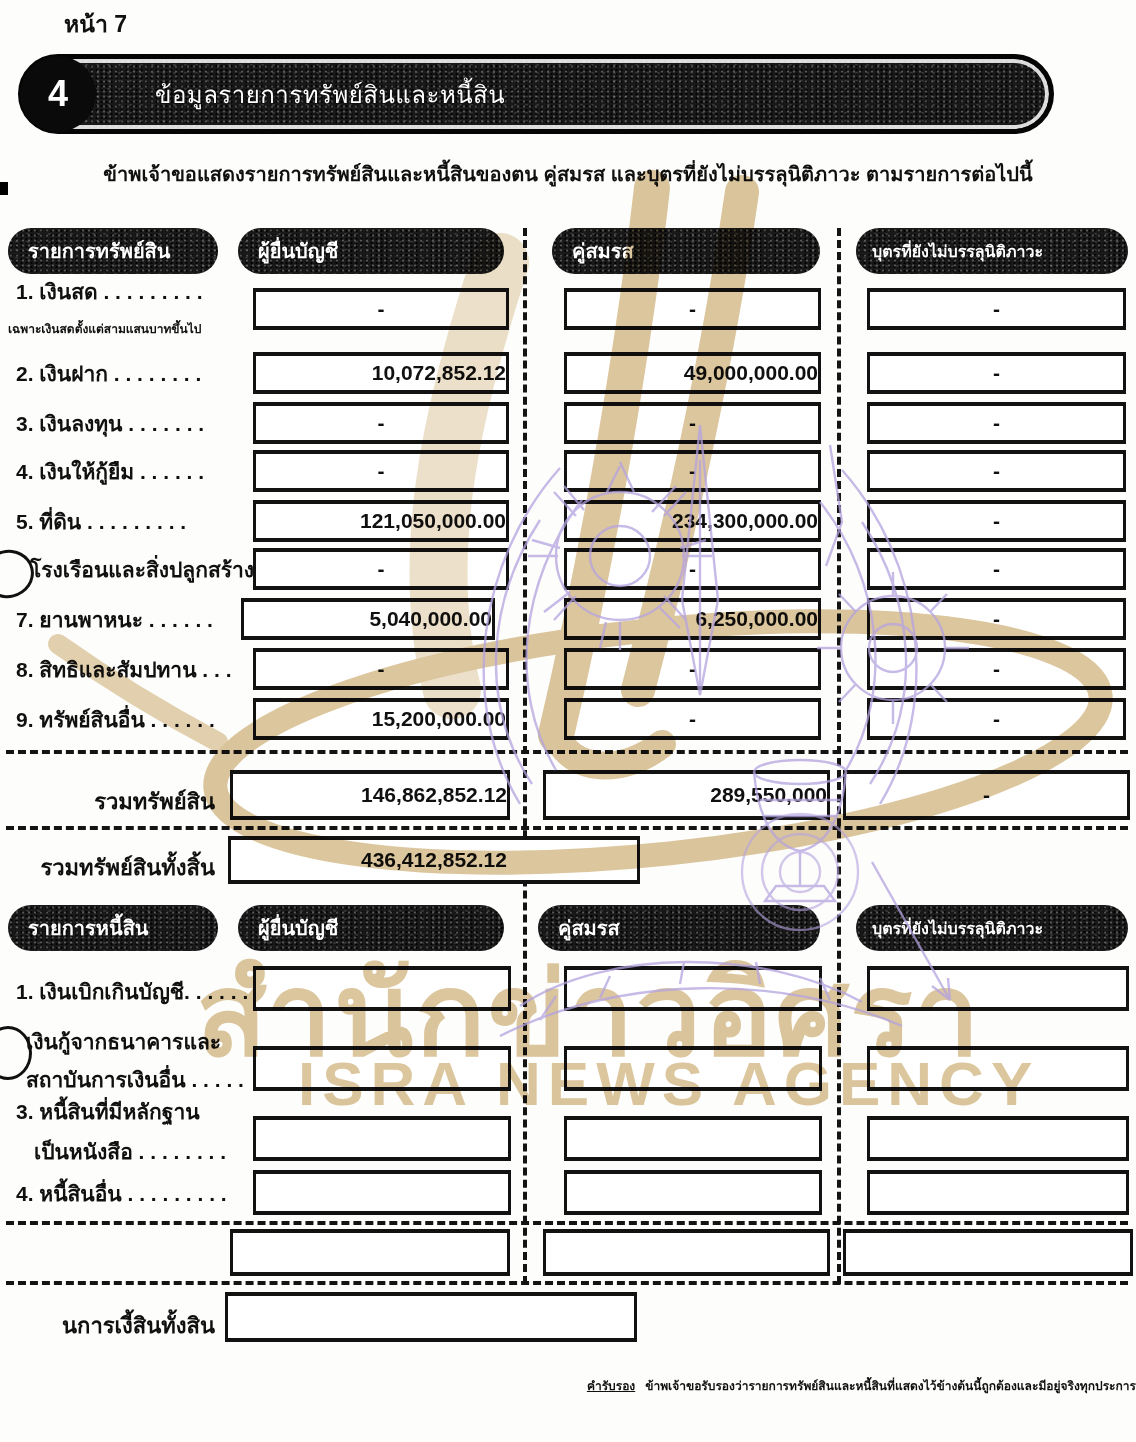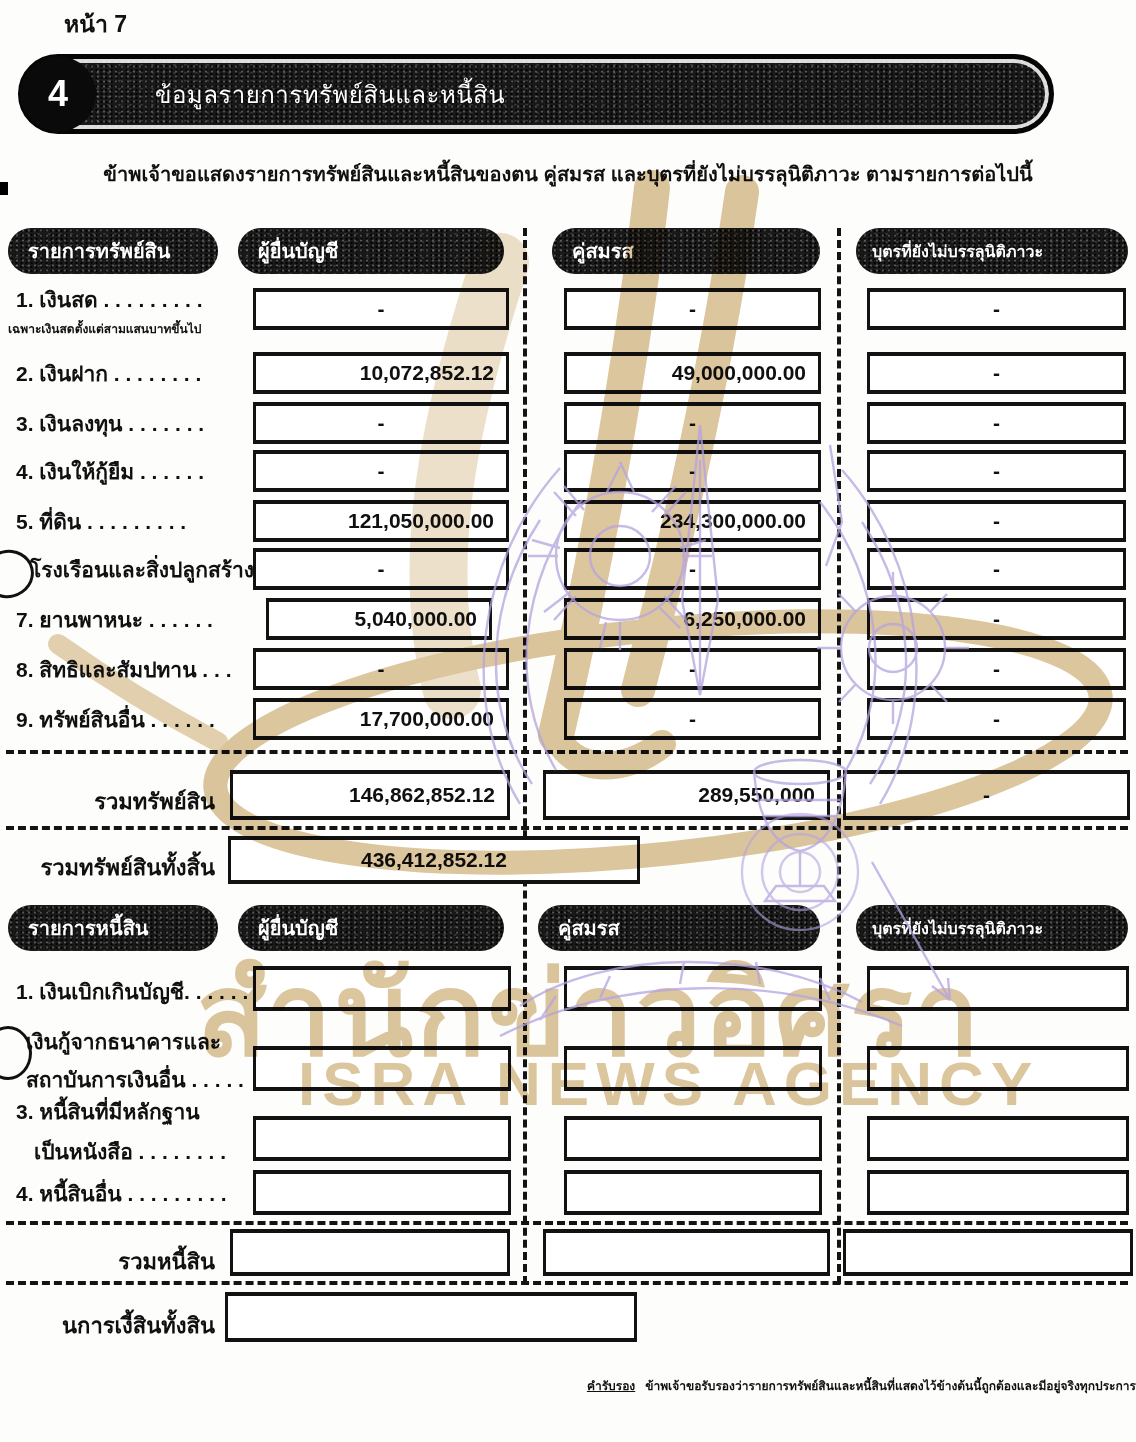--- a/index.html
+++ b/index.html
@@ -48,21 +48,21 @@
   .pill.small{font-size:16px;padding-left:16px;}
   
   .rlabel{position:absolute;left:16px;width:238px;font-size:21px;font-weight:bold;
     line-height:24px;white-space:nowrap;}
   .note{position:absolute;left:8px;top:319px;font-size:12px;font-weight:bold;}
   .fbox{
     position:absolute;height:42px;background:#fff;border:solid #121212;
     border-width:4px 3px;box-sizing:border-box;display:flex;align-items:center;
   }
   .fbox span{display:block;width:100%;font-size:21px;font-weight:bold;}
-  .num{text-align:right;padding-right:12px;}
+  .num{text-align:right;}
   .ctr{text-align:center;}
   .tlabel{position:absolute;font-size:22px;font-weight:bold;text-align:right;white-space:nowrap;}
   .cert{position:absolute;left:0;top:1376px;width:100%;text-align:right;
     font-size:12px;font-weight:bold;}
   .cert-head{text-decoration:underline;margin-right:10px;}
   
   .circ{position:absolute;border:3px solid #111;border-radius:50%;background:transparent;}
   .edge-artifact{position:absolute;left:0;top:182px;width:8px;height:13px;background:#000;}
   
   .wm-gold{position:absolute;left:0;top:0;width:1136px;height:1442px;
@@ -92,21 +92,21 @@
   <div class="intro">ข้าพเจ้าขอแสดงรายการทรัพย์สินและหนี้สินของตน  คู่สมรส  และบุตรที่ยังไม่บรรลุนิติภาวะ  ตามรายการต่อไปนี้</div>
 
   <div class="vdash" style="left:523px"></div>
   <div class="vdash" style="left:837px"></div>
 
   <div class="pill ink" style="left:8px;top:228px;width:210px">รายการทรัพย์สิน</div>
   <div class="pill ink" style="left:238px;top:228px;width:266px">ผู้ยื่นบัญชี</div>
   <div class="pill ink" style="left:552px;top:228px;width:268px">คู่สมรส</div>
   <div class="pill ink small" style="left:856px;top:228px;width:272px">บุตรที่ยังไม่บรรลุนิติภาวะ</div>
 
-  <div class="rlabel" style="top:288px">1. เงินสด  . . . . . . . . .</div>
+  <div class="rlabel" style="top:280px">1. เงินสด  . . . . . . . . .</div>
   <div class="note">เฉพาะเงินสดตั้งแต่สามแสนบาทขึ้นไป</div>
   <div class="fbox" style="left:253px;top:288px;width:256px">
       <span class="ctr">-</span>
     </div>
   <div class="fbox" style="left:564px;top:288px;width:257px">
       <span class="ctr">-</span>
     </div>
   <div class="fbox" style="left:867px;top:288px;width:259px">
       <span class="ctr">-</span>
     </div>
@@ -161,21 +161,21 @@
       <span class="ctr">-</span>
     </div>
   <div class="fbox" style="left:564px;top:548px;width:257px">
       <span class="ctr">-</span>
     </div>
   <div class="fbox" style="left:867px;top:548px;width:259px">
       <span class="ctr">-</span>
     </div>
 
   <div class="rlabel" style="top:608px">7.  ยานพาหนะ  . . . . . .</div>
-  <div class="fbox" style="left:266px;top:598px;width:226px">
+  <div class="fbox" style="left:241px;top:598px;width:254px">
       <span class="num">5,040,000.00</span>
     </div>
   <div class="fbox" style="left:564px;top:598px;width:257px">
       <span class="num">6,250,000.00</span>
     </div>
   <div class="fbox" style="left:867px;top:598px;width:259px">
       <span class="ctr">-</span>
     </div>
 
   <div class="rlabel" style="top:658px">8.  สิทธิและสัมปทาน  . . .</div>
@@ -184,21 +184,21 @@
     </div>
   <div class="fbox" style="left:564px;top:648px;width:257px">
       <span class="ctr">-</span>
     </div>
   <div class="fbox" style="left:867px;top:648px;width:259px">
       <span class="ctr">-</span>
     </div>
 
   <div class="rlabel" style="top:708px">9.  ทรัพย์สินอื่น  . . . . . .</div>
   <div class="fbox" style="left:253px;top:698px;width:256px">
-      <span class="num">17,700,000.00</span>
+      <span class="num">15,200,000.00</span>
     </div>
   <div class="fbox" style="left:564px;top:698px;width:257px">
       <span class="ctr">-</span>
     </div>
   <div class="fbox" style="left:867px;top:698px;width:259px">
       <span class="ctr">-</span>
     </div>
 
   <div class="hdash" style="top:750px"></div>
 
@@ -267,21 +267,20 @@
     </div>
   <div class="fbox" style="left:564px;top:1170px;width:258px;height:45px">
       <span class="ctr"></span>
     </div>
   <div class="fbox" style="left:867px;top:1170px;width:262px;height:45px">
       <span class="ctr"></span>
     </div>
 
   <div class="hdash" style="top:1221px"></div>
 
-  <div class="tlabel" style="left:10px;top:1244px;width:205px">รวมหนี้สิน</div>
   <div class="fbox" style="left:230px;top:1229px;width:280px;height:47px">
       <span class="ctr"></span>
     </div>
   <div class="fbox" style="left:543px;top:1229px;width:287px;height:47px">
       <span class="ctr"></span>
     </div>
   <div class="fbox" style="left:843px;top:1229px;width:290px;height:47px">
       <span class="ctr"></span>
     </div>
 

